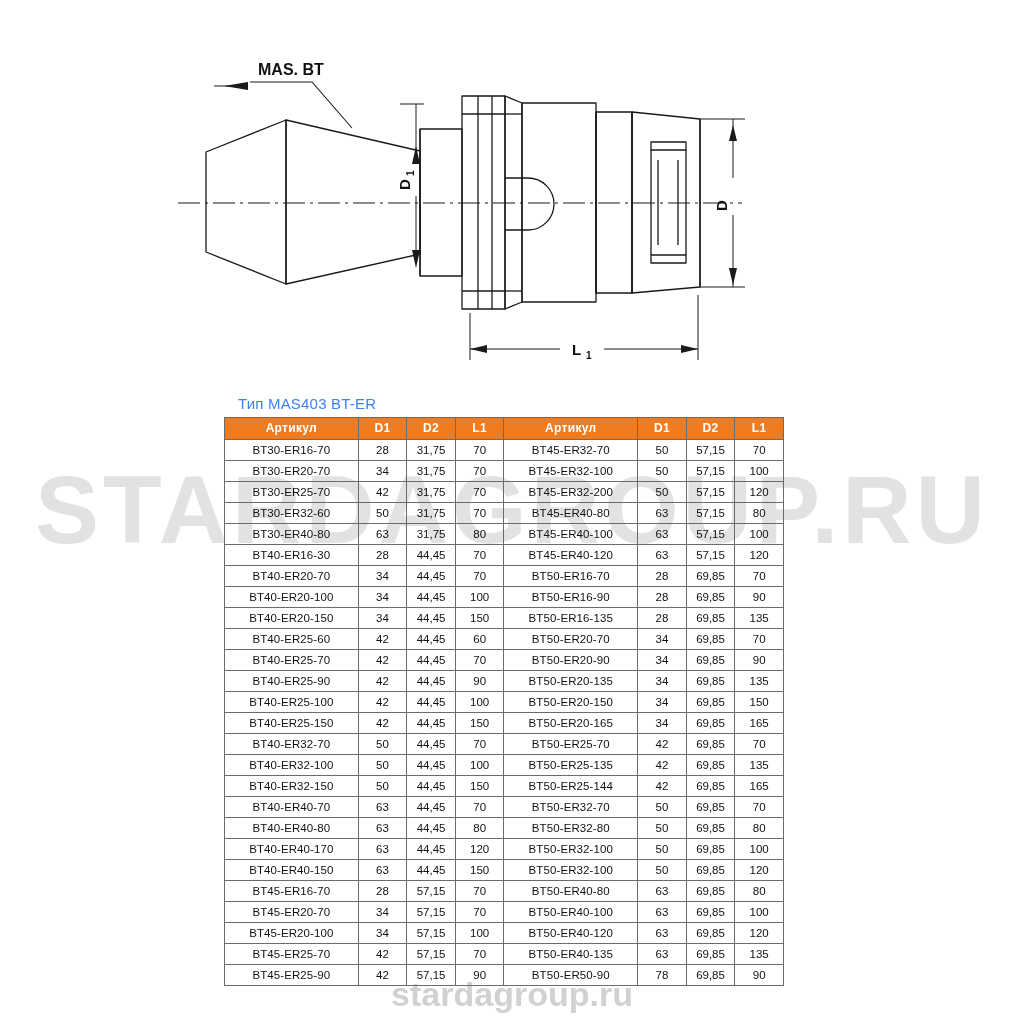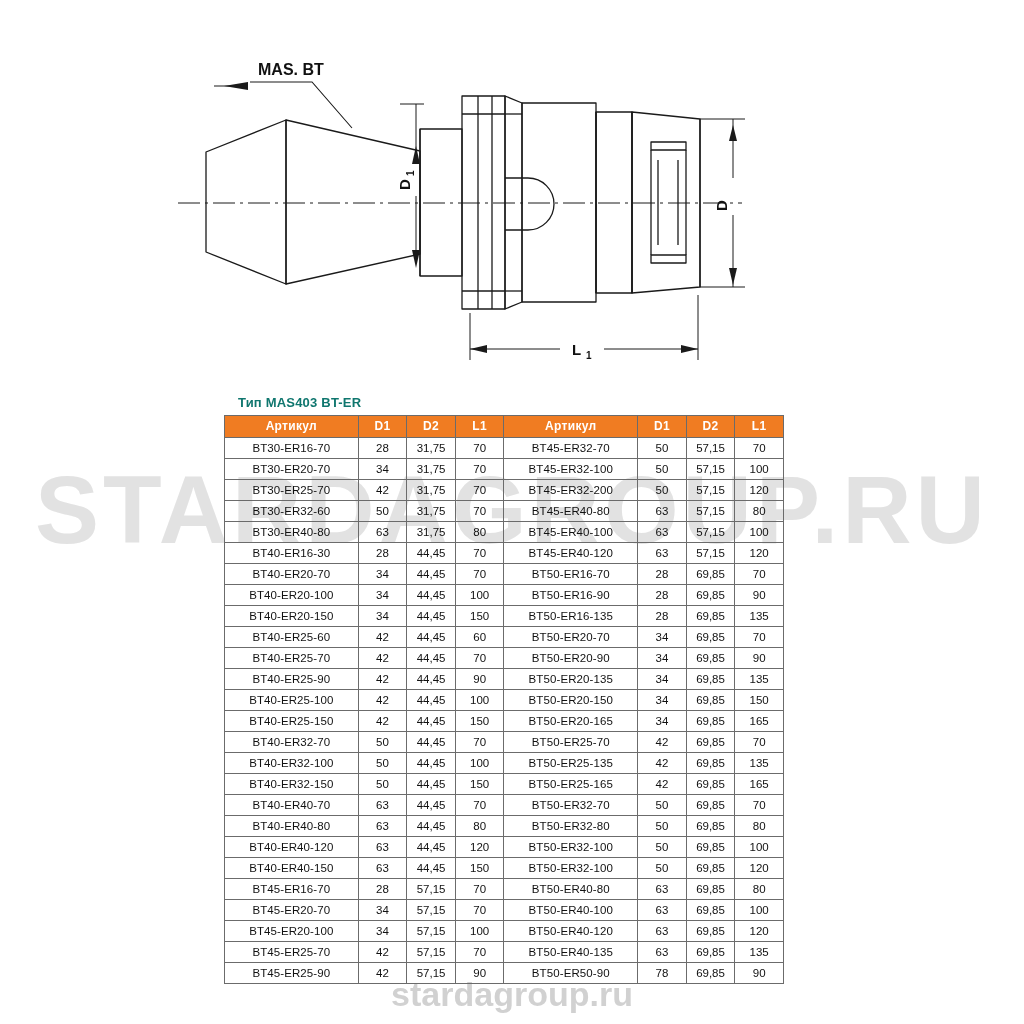--- a/index.html
+++ b/index.html
@@ -80,23 +80,23 @@
 
   
   #table-wrap {
     position: absolute;
     left: 224px;
     top: 395px;
     width: 560px;
     z-index: 7;
   }
   #table-title {
-    font-size: 13px;
-    font-weight: bold;
-    color: #0f766e;
+    font-size: 15px;
+    font-weight: normal;
+    color: #3b82f6;
     margin: 0 0 5px 14px;
     letter-spacing: 0.2px;
   }
   table.spec {
     border-collapse: collapse;
     width: 560px;
     background: transparent;
     table-layout: fixed;
   }
   table.spec th, table.spec td {
@@ -400,21 +400,21 @@
           <td class="art">BT50-ER25-135</td>
           <td>42</td>
           <td>69,85</td>
           <td>135</td>
         </tr>
         <tr>
           <td class="art">BT40-ER32-150</td>
           <td>50</td>
           <td>44,45</td>
           <td>150</td>
-          <td class="art">BT50-ER25-165</td>
+          <td class="art">BT50-ER25-144</td>
           <td>42</td>
           <td>69,85</td>
           <td>165</td>
         </tr>
         <tr>
           <td class="art">BT40-ER40-70</td>
           <td>63</td>
           <td>44,45</td>
           <td>70</td>
           <td class="art">BT50-ER32-70</td>
@@ -426,21 +426,21 @@
           <td class="art">BT40-ER40-80</td>
           <td>63</td>
           <td>44,45</td>
           <td>80</td>
           <td class="art">BT50-ER32-80</td>
           <td>50</td>
           <td>69,85</td>
           <td>80</td>
         </tr>
         <tr>
-          <td class="art">BT40-ER40-120</td>
+          <td class="art">BT40-ER40-170</td>
           <td>63</td>
           <td>44,45</td>
           <td>120</td>
           <td class="art">BT50-ER32-100</td>
           <td>50</td>
           <td>69,85</td>
           <td>100</td>
         </tr>
         <tr>
           <td class="art">BT40-ER40-150</td>

